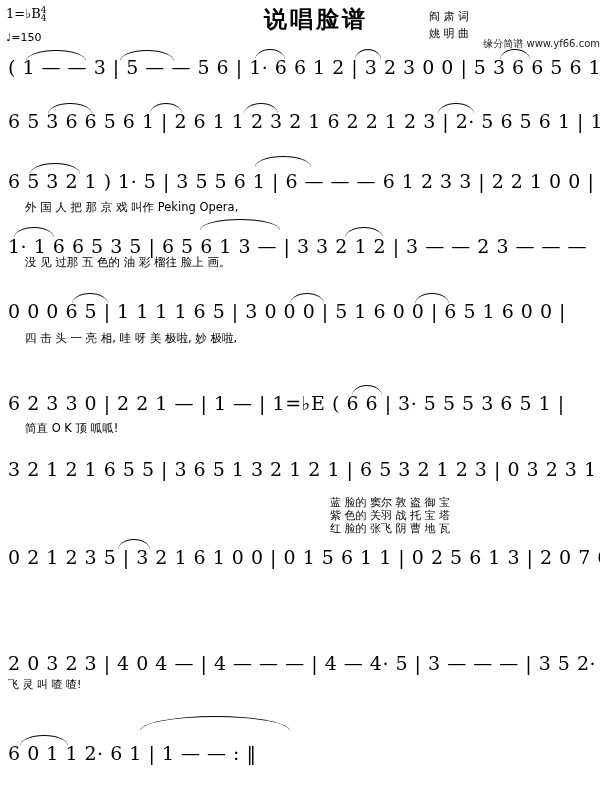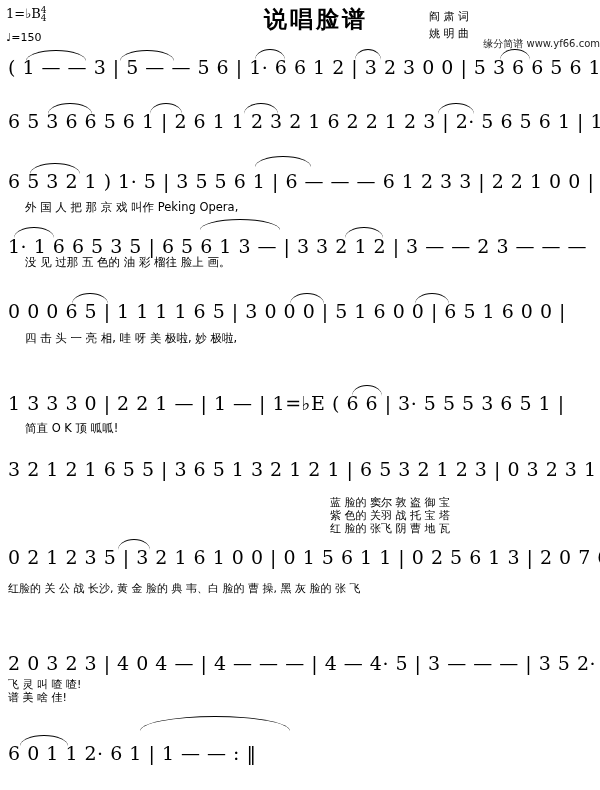--- a/index.html
+++ b/index.html
@@ -113,47 +113,45 @@
 
   <div class="system" style="top:300px;">
     <div class="notes">0 0 0 6 5 | 1 1  1 1  6 5 | 3 0 0 0 | 5 1 6 0 0 | 6 5  1 6  0 0 |</div>
     <div class="slur" style="left:72px;top:-7px;width:36px;"></div>
     <div class="slur" style="left:290px;top:-7px;width:34px;"></div>
     <div class="slur" style="left:415px;top:-7px;width:34px;"></div>
     <div class="lyr" style="top:31px;">四     击 头 一 亮     相,  哇 呀 美 极啦,     妙   极啦,</div>
   </div>
 
   <div class="system" style="top:392px;">
-    <div class="notes">1 3  3 3 0 | 2  2 1 — | 1 — | 1=♭E  ( 6 6 | 3· 5  5 5  3 6 5 1 |</div>
+    <div class="notes">6 2  3 3 0 | 2  2 1 — | 1 — | 1=♭E  ( 6 6 | 3· 5  5 5  3 6 5 1 |</div>
     <div class="slur" style="left:352px;top:-7px;width:30px;"></div>
     <div class="lyr" style="top:29px;">简直 O K    顶 呱呱!</div>
   </div>
 
   <div class="system" style="top:458px;">
     <div class="notes">3 2  1 2 1  6 5 5 | 3 6  5 1  3 2  1 2 1 | 6 5  3 2  1 2  3 | 0 3  2 3  1  2 |</div>
     <div class="lyr2" style="top:38px;left:330px;">
       <div>蓝  脸的  窦尔  敦  盗  御  宝</div>
       <div>紫  色的  关羽  战  托  宝  塔</div>
       <div>红  脸的  张飞  阴  曹  地  瓦</div>
     </div>
   </div>
 
   <div class="system" style="top:546px;">
     <div class="notes">0 2  1 2  3 5 | 3 2  1 6 1 0 0 | 0 1  5 6  1 1 | 0 2  5 6  1 3 | 2 0 7  6 7 2 |</div>
     <div class="slur" style="left:118px;top:-7px;width:32px;"></div>
     <div class="lyr2" style="top:36px;">
-      <div>红脸的 关  公  战  长沙,      黄 金  脸的 典 韦、白  脸的 曹 操, 黑 灰  脸的 张 飞</div>
     </div>
   </div>
 
   <div class="system" style="top:652px;">
     <div class="notes">2 0 3  2 3 | 4 0 4 — | 4 — — — | 4 — 4· 5 | 3 — — — | 3 5 2· 3  2 1 |</div>
     <div class="lyr2" style="top:26px;">
       <div>飞 灵   叫  喳    喳!</div>
-      <div>谱   美   啥   佳!</div>
     </div>
     <div class="slur" style="left:140px;top:64px;width:150px;height:14px;"></div>
   </div>
 
   <div class="system" style="top:742px;">
     <div class="notes">6 0 1  1  2· 6 1 | 1 — — : ‖</div>
     <div class="slur" style="left:20px;top:-7px;width:48px;"></div>
   </div>
 
 </div>

